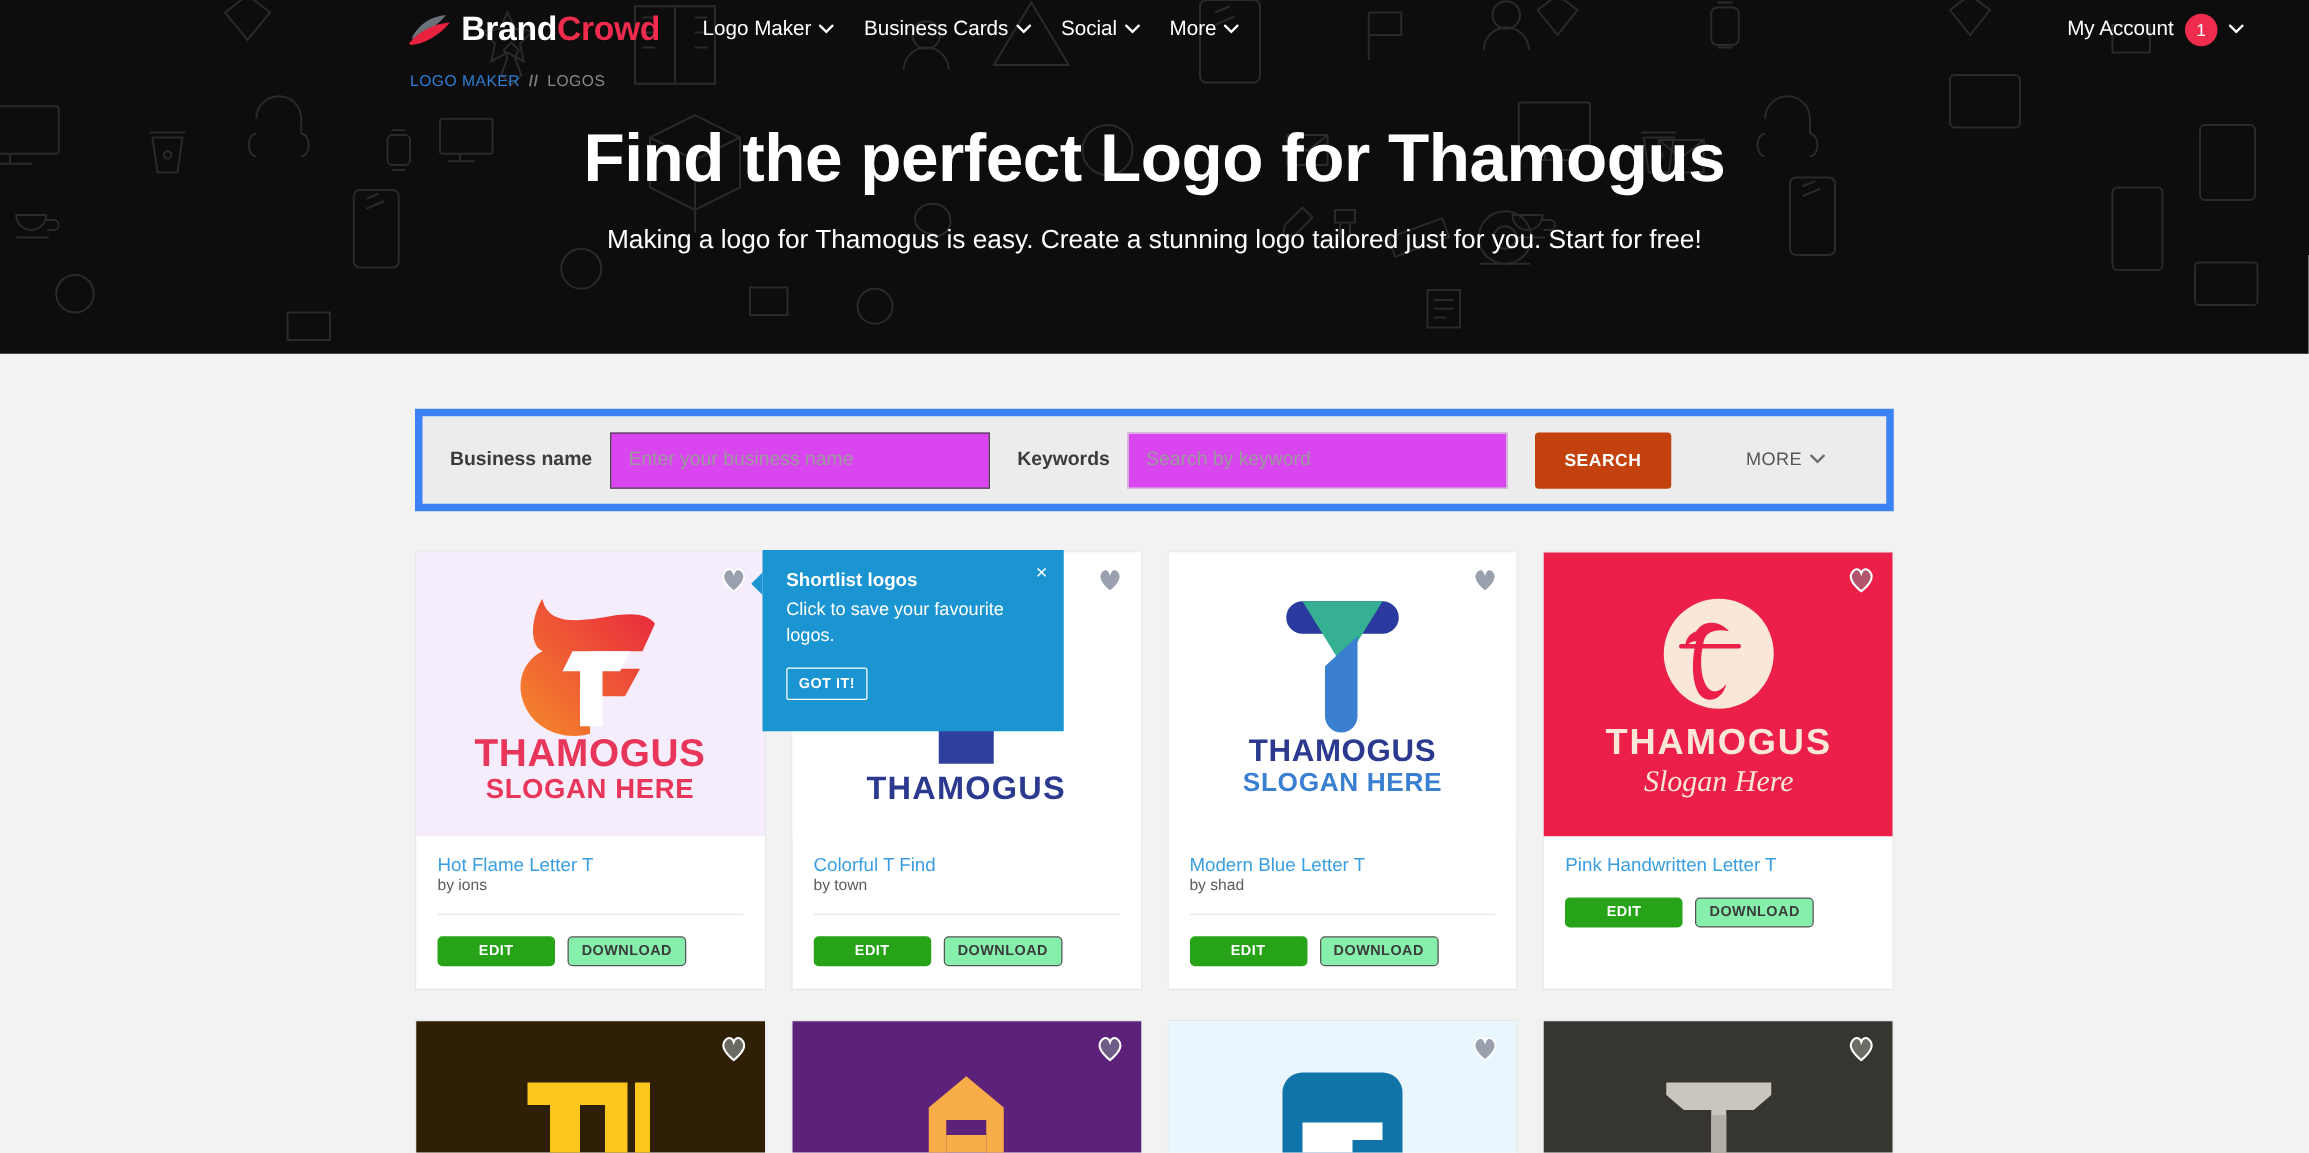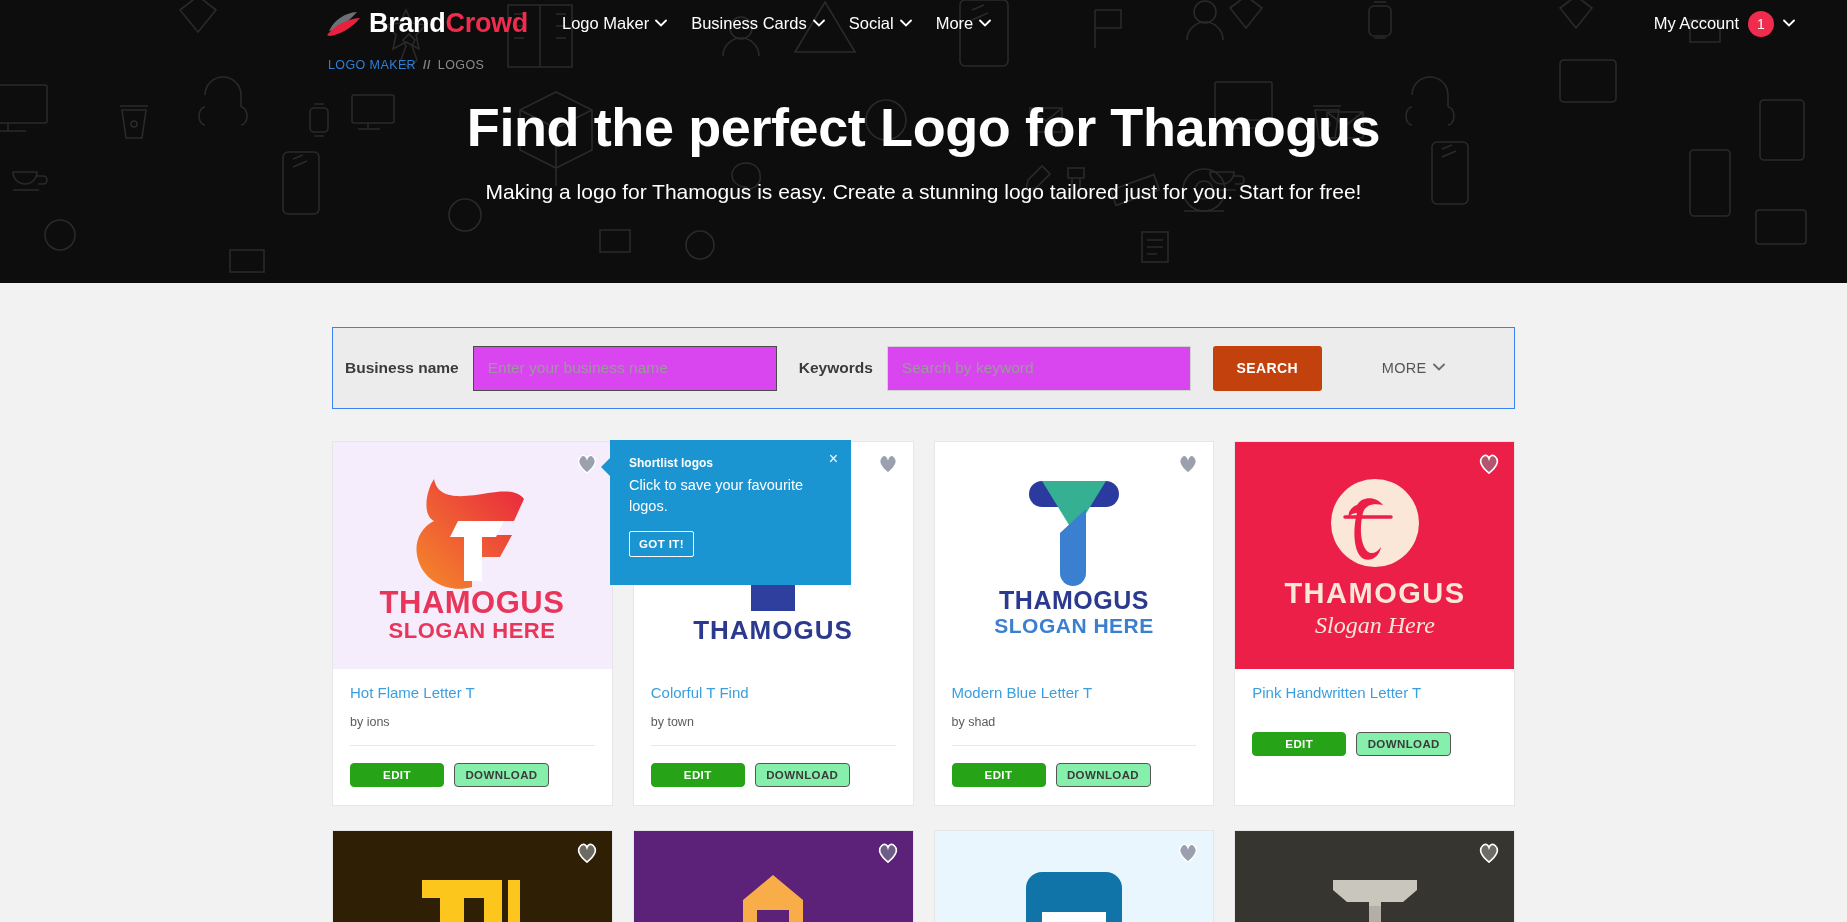--- a/index.html
+++ b/index.html
@@ -91,25 +91,25 @@
     margin-top: 22px;
     font-weight: 400;
   }
 
   
   .content { width: 1847px; background: #f2f2f2; }
   .searchbar {
     width: 1183px;
     margin: 44px auto 0 auto;
     background: #ececec;
-    border: 1px solid #3b82f6;
+    border: 6px solid #3b82f6;
     height: 82px;
     display: flex;
     align-items: center;
-    padding: 0 12px;
+    padding: 0 22px;
   }
   .field-label {
     font-size: 15.5px; color: #3b3b3b; font-weight: bold;
     margin-right: 14px; white-space: nowrap;
   }
   .inp {
     height: 45px;
     border: 1px solid #4a4a4a;
     background: #d946ef;
     padding: 0 14px;
@@ -153,21 +153,21 @@
     display: flex; align-items: center; justify-content: center;
     overflow: hidden;
   }
   .heart {
     position: absolute; top: 12px; right: 14px;
     width: 22px; height: 20px; z-index: 3; cursor: pointer;
   }
   .card-body { padding: 15px 17px 18px 17px; }
   .card-title {
     color: #3a9fe0; font-size: 15px; cursor: pointer;
-    margin-bottom: 14px; display: block;
+    display: block;
   }
   .card-author { color: #5c5c5c; font-size: 12.5px; padding-bottom: 16px;
     border-bottom: 1px solid #e8e8e8; }
   .card-actions { display: flex; gap: 10px; padding-top: 17px; }
   .btn-edit {
     background: #27a318; color: #fff; border: 1px solid #27a318;
     border-radius: 4px; height: 24px; width: 94px;
     font-size: 11.5px; font-weight: bold; letter-spacing: 0.4px;
     cursor: pointer; font-family: "Liberation Sans", sans-serif;
   }
@@ -187,21 +187,21 @@
     z-index: 40;
     padding: 16px 16px 0 19px;
     color: #fff;
   }
   .tooltip:before {
     content: ""; position: absolute; left: -9px; top: 18px;
     border-top: 9px solid transparent;
     border-bottom: 9px solid transparent;
     border-right: 9px solid #1b94d2;
   }
-  .tt-title { font-size: 12px; font-weight: bold; margin-bottom: 5px; }
+  .tt-title { font-size: 15px; font-weight: bold; margin-bottom: 5px; }
   .tt-body { font-size: 14.5px; line-height: 1.45; }
   .tt-close {
     position: absolute; top: 11px; right: 13px;
     font-size: 16px; color: #fff; cursor: pointer; line-height: 1;
   }
   .tt-btn {
     margin-top: 14px;
     background: transparent; border: 1.5px solid #fff; color: #fff;
     font-size: 11.5px; font-weight: bold; letter-spacing: 0.4px;
     padding: 6px 9px; cursor: pointer; border-radius: 2px;

